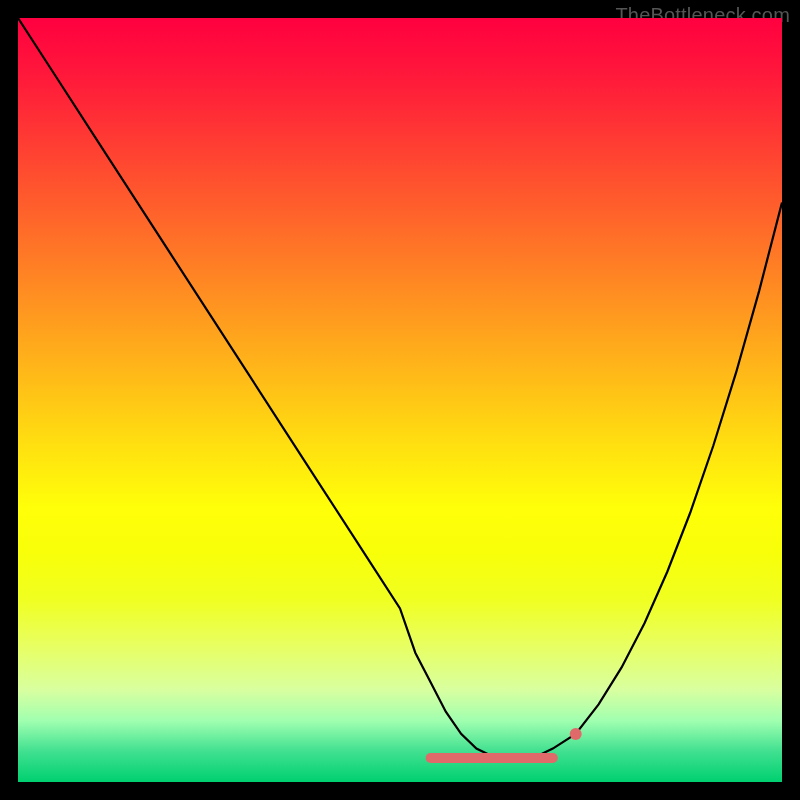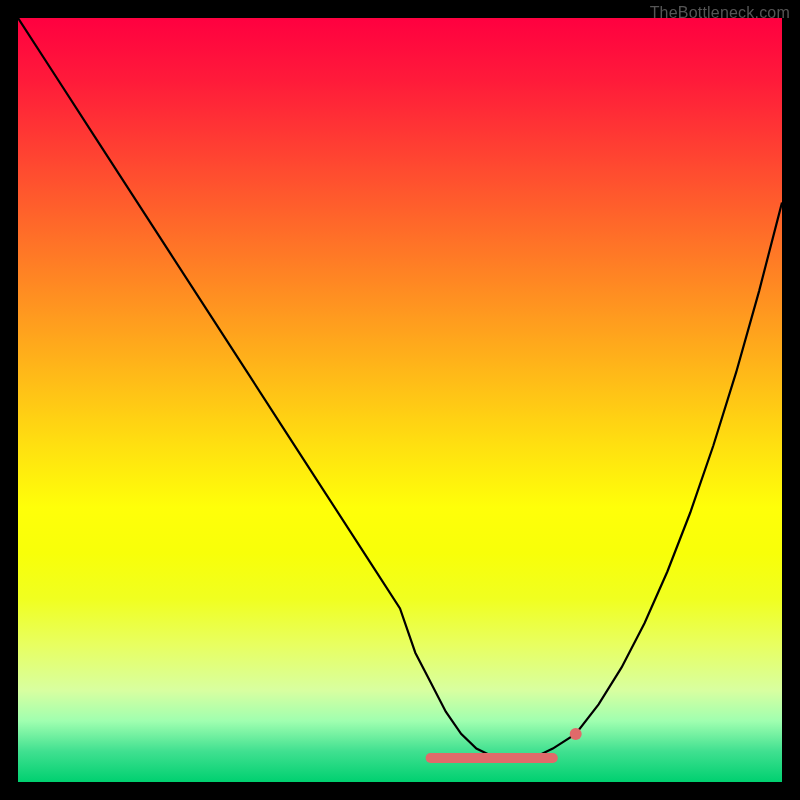--- a/index.html
+++ b/index.html
@@ -34,21 +34,21 @@
       #a0ffb0 92%,
       #40e090 96%,
       #00d070 100%
     );
   }
   .attribution {
     position: absolute;
     top: 4px;
     right: 10px;
     color: #555;
-    font-size: 16px;
+    font-size: 20px;
     font-weight: 500;
     letter-spacing: 0.2px;
   }
   svg.curve {
     position: absolute;
     left: 0;
     top: 0;
     width: 764px;
     height: 764px;
     pointer-events: none;

